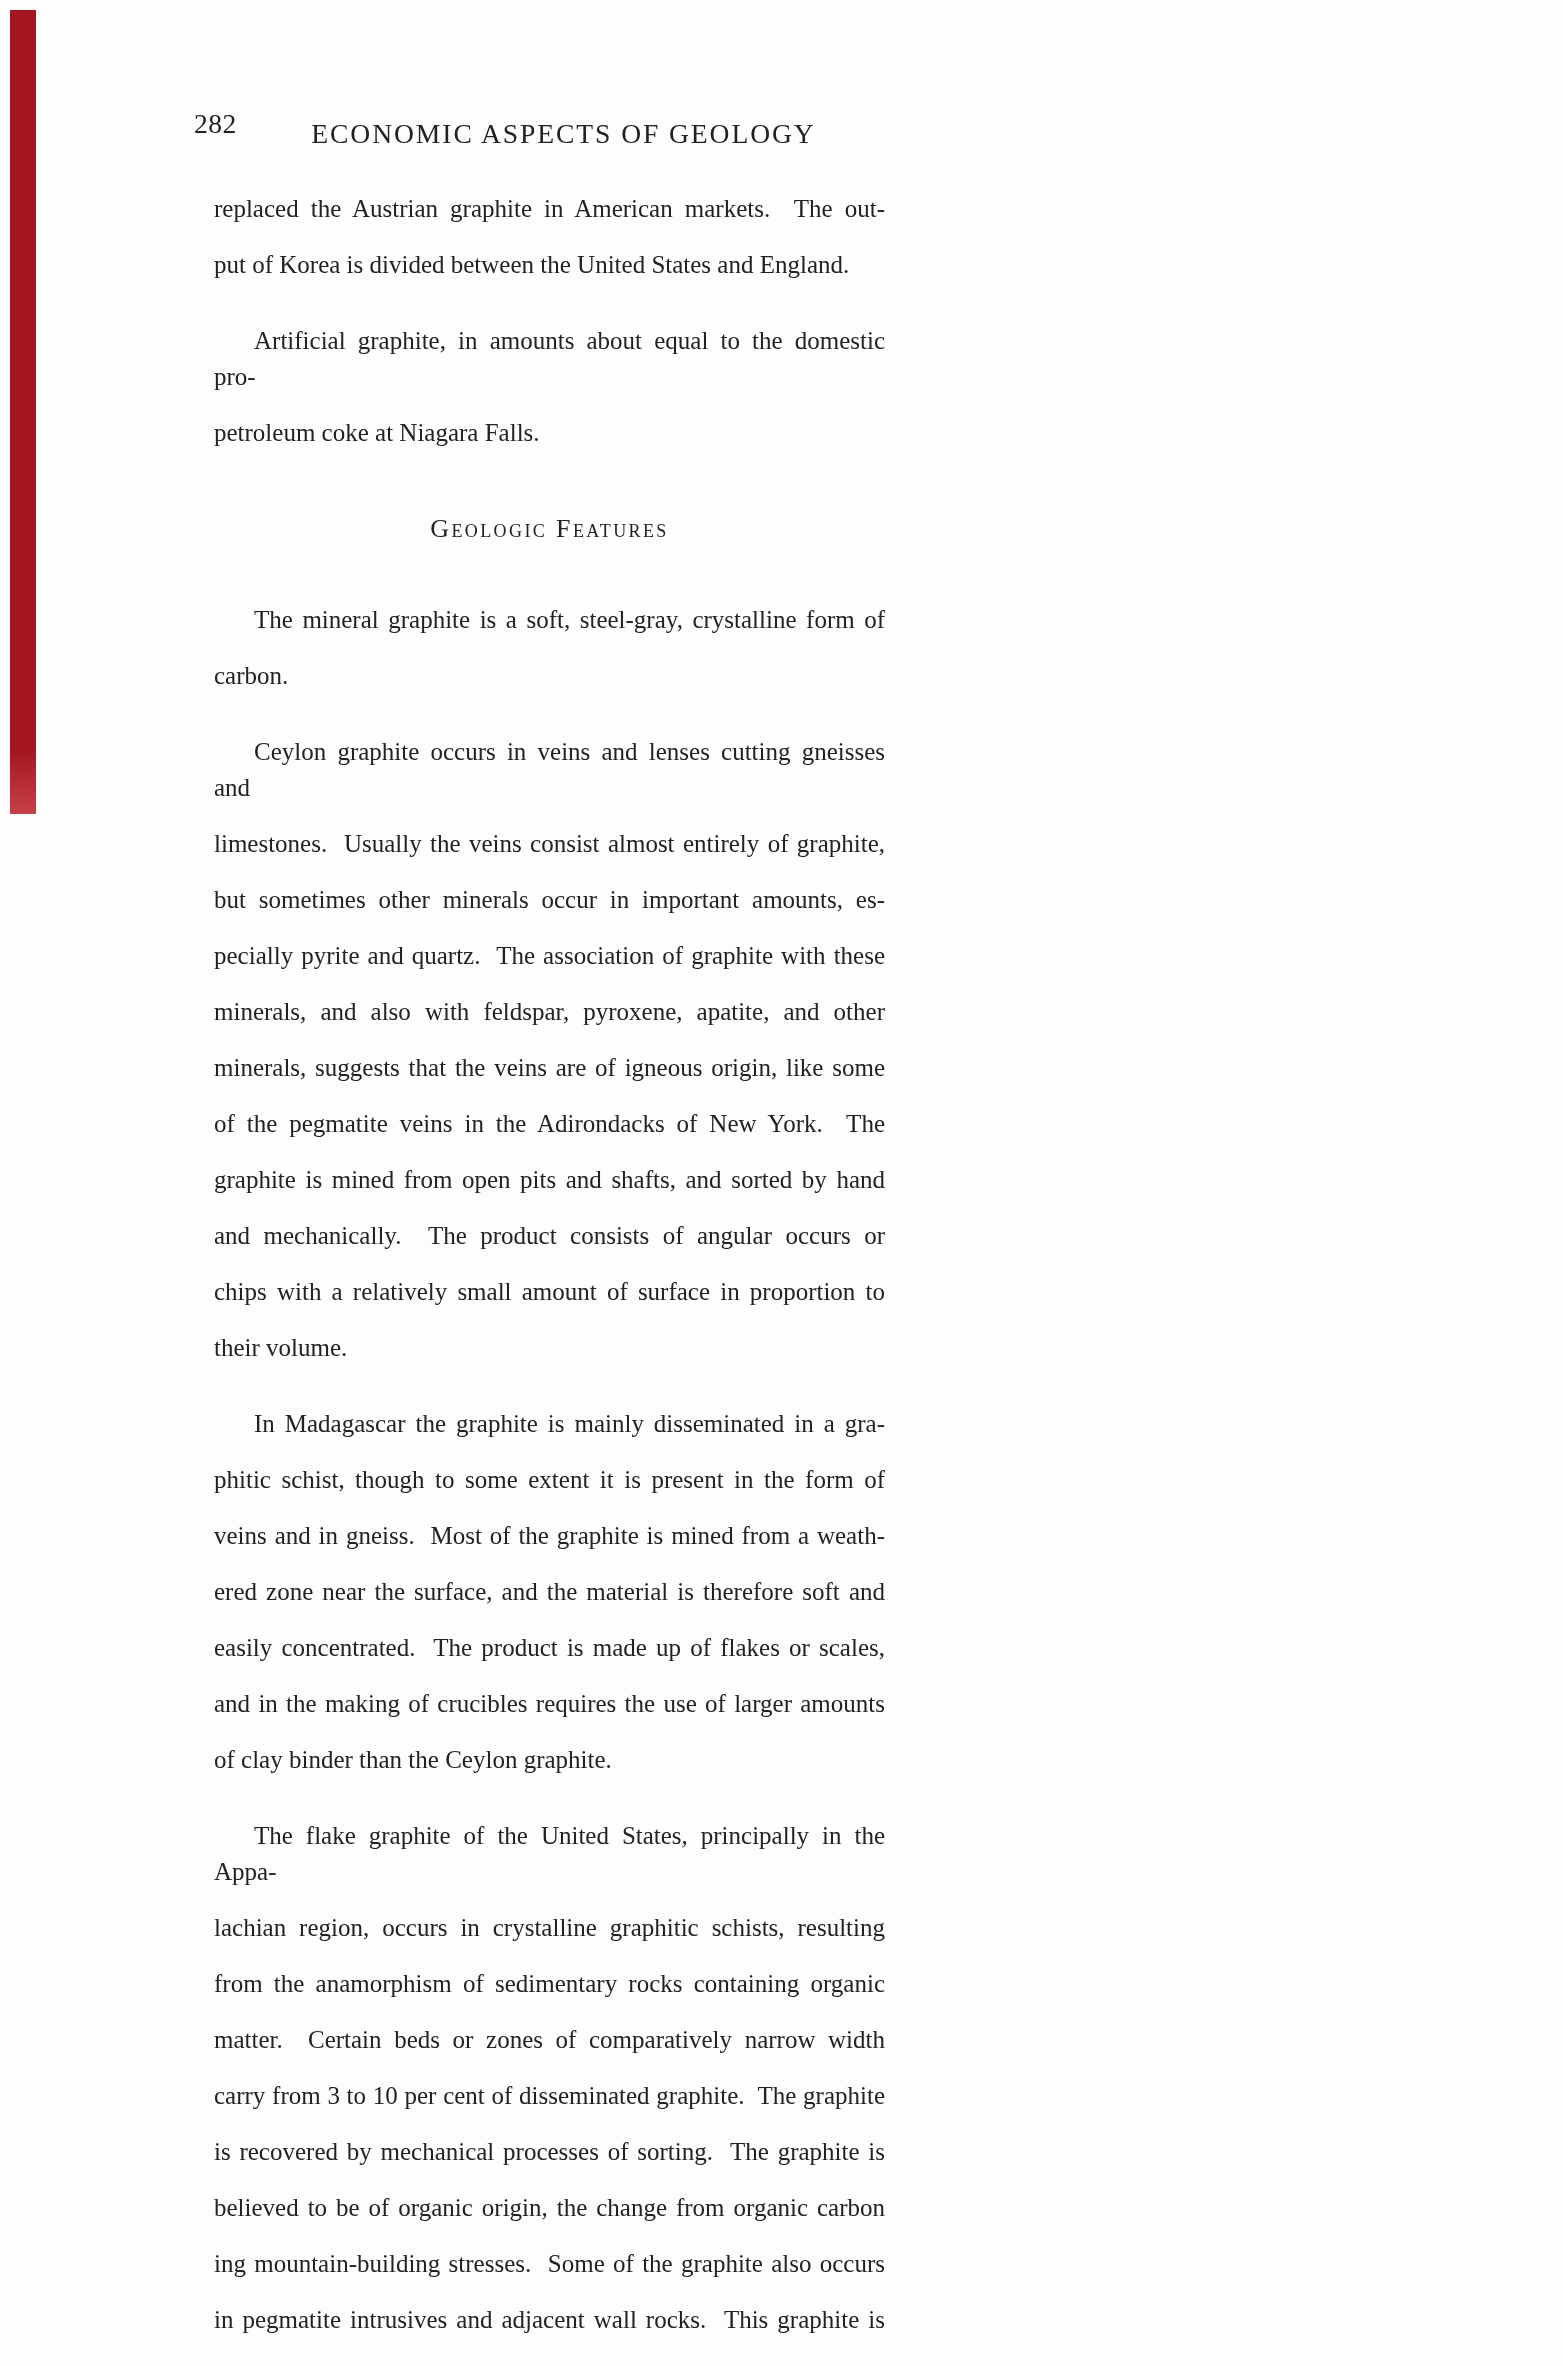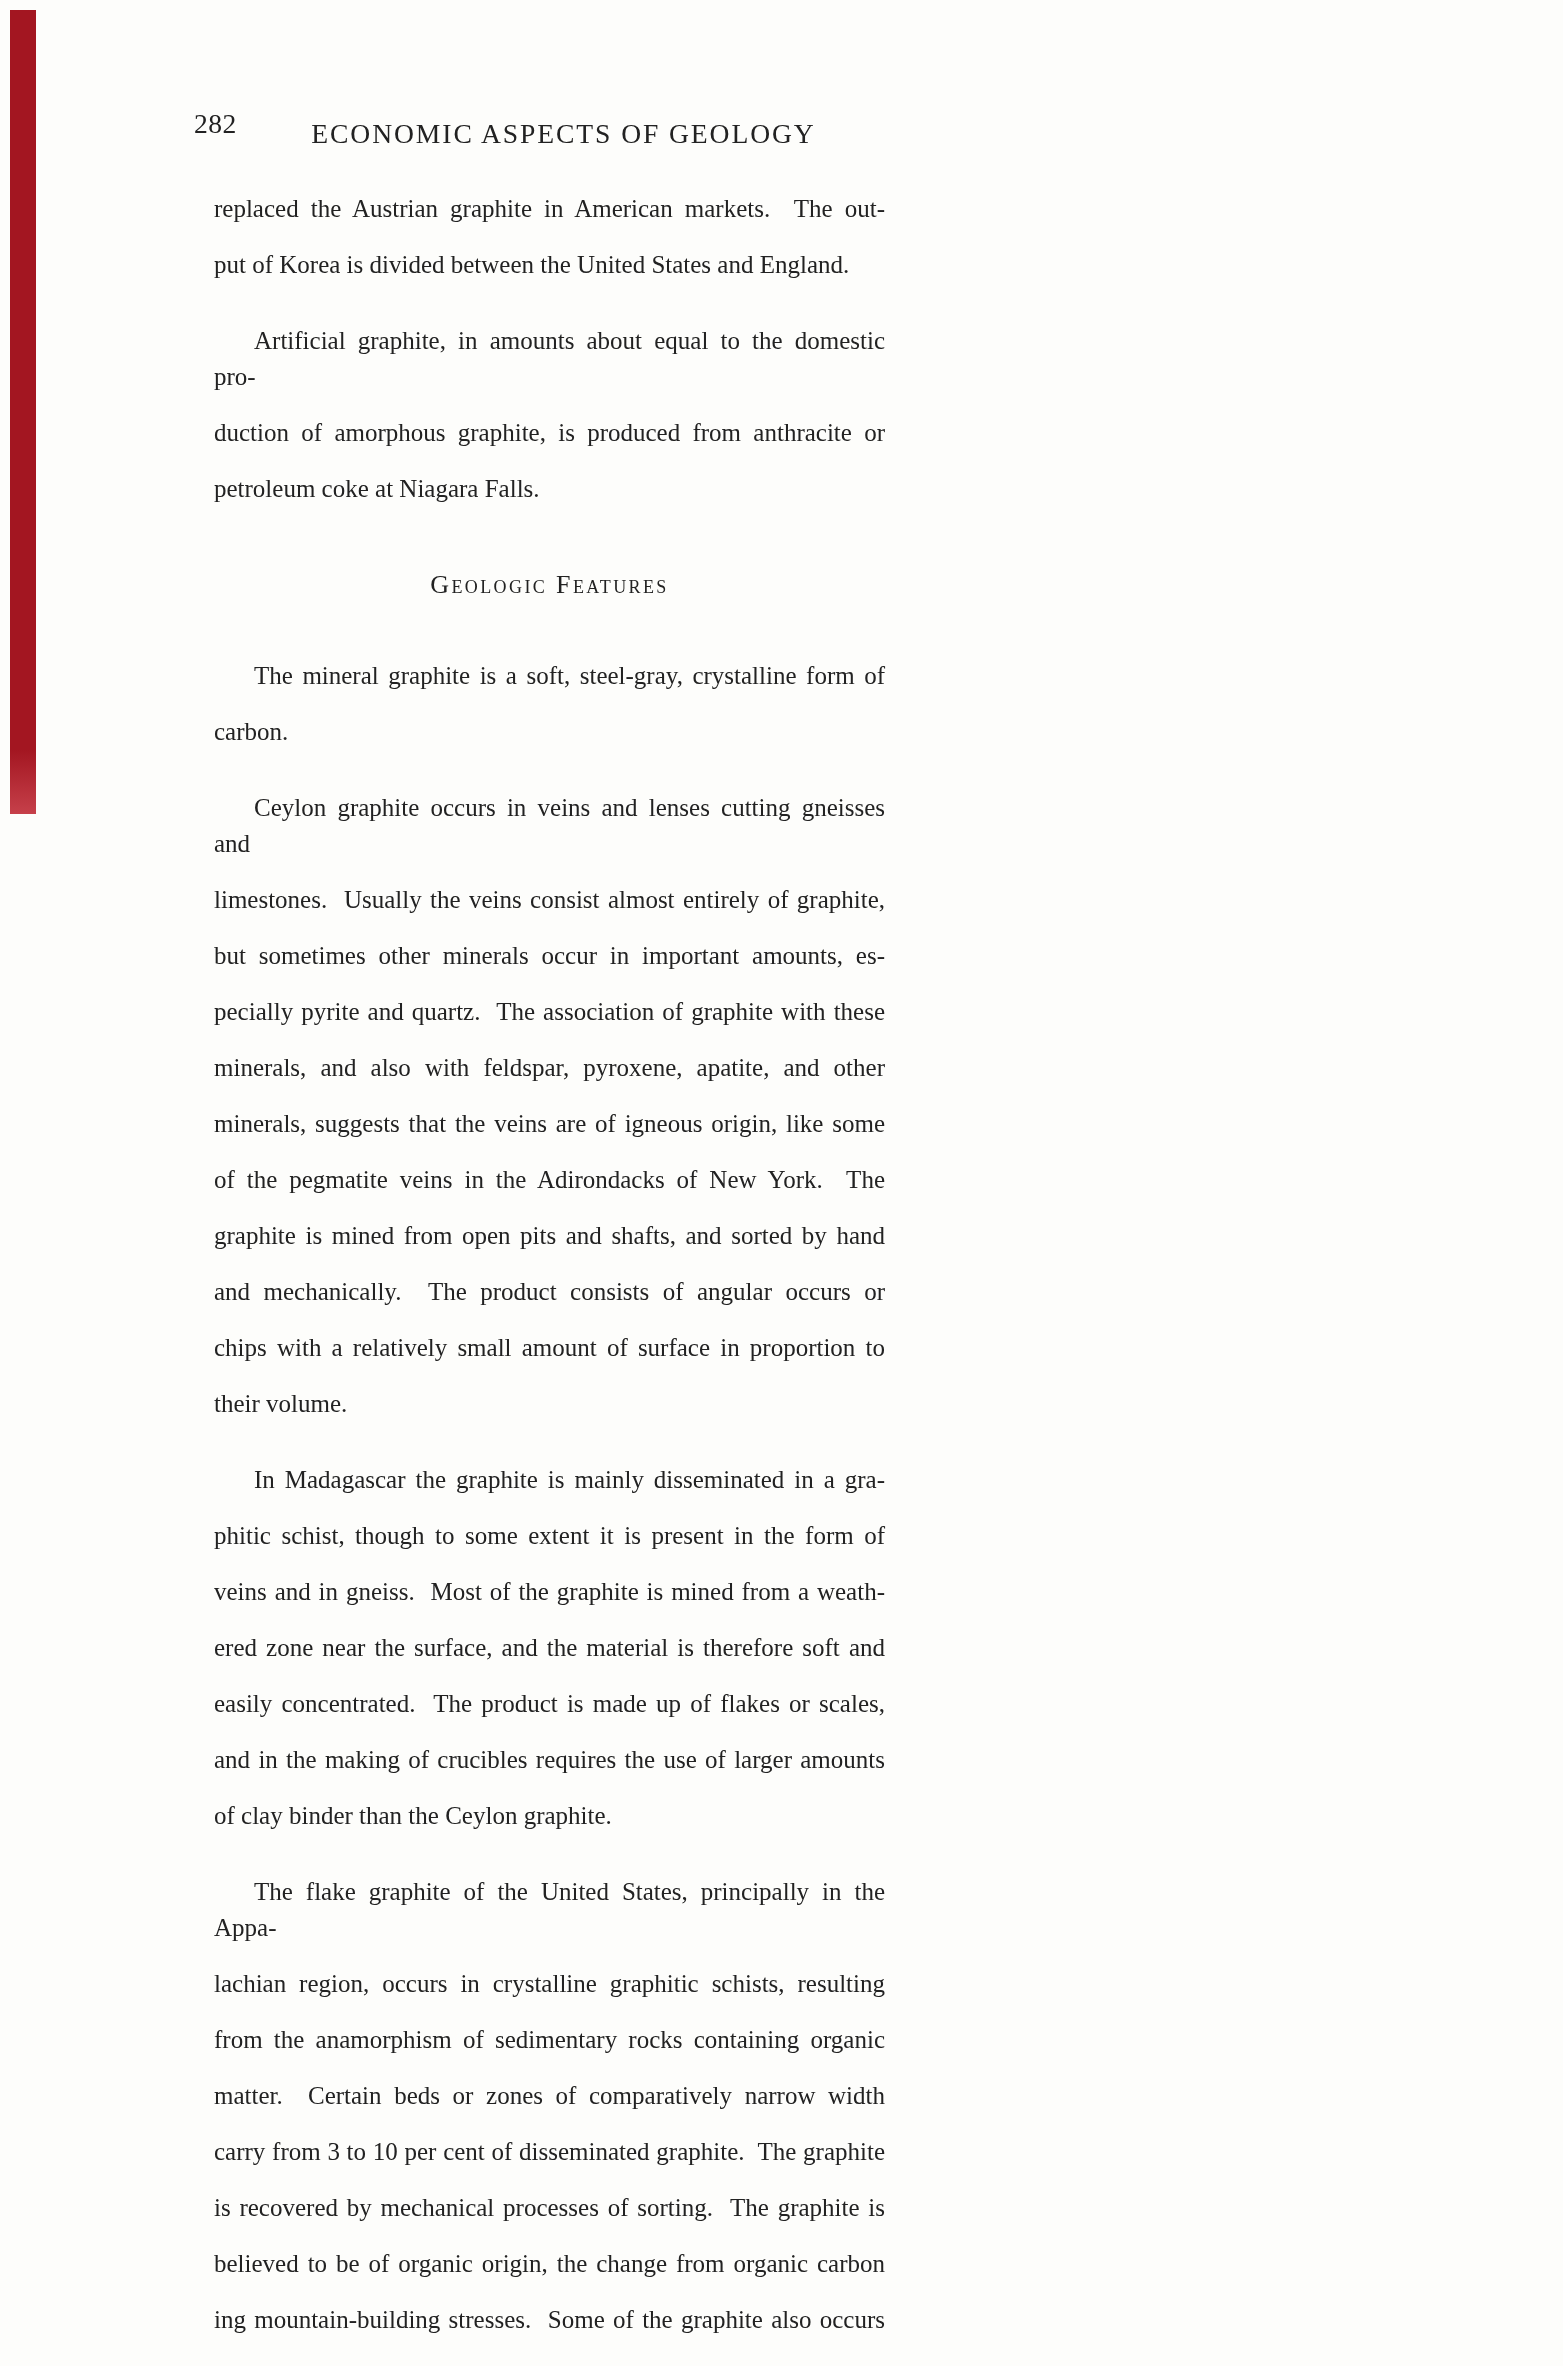--- a/index.html
+++ b/index.html
@@ -95,21 +95,20 @@
     </div>
 
     <div class="text-body">
 
     <div class="paragraph">
           <div class="line">replaced the Austrian graphite in American markets.  The out-</div>
           <div class="line last">put of Korea is divided between the United States and England.</div>
         </div>
         <div class="paragraph">
           <div class="line indent">Artificial graphite, in amounts about equal to the domestic pro-</div>
-          <div class="line">duction of amorphous graphite, is produced from anthracite or</div>
           <div class="line last">petroleum coke at Niagara Falls.</div>
         </div>
         <div class="section-heading">Geologic Features</div>
         <div class="paragraph">
           <div class="line indent">The mineral graphite is a soft, steel-gray, crystalline form of</div>
           <div class="line last">carbon.</div>
         </div>
         <div class="paragraph">
           <div class="line indent">Ceylon graphite occurs in veins and lenses cutting gneisses and</div>
           <div class="line">limestones.  Usually the veins consist almost entirely of graphite,</div>

